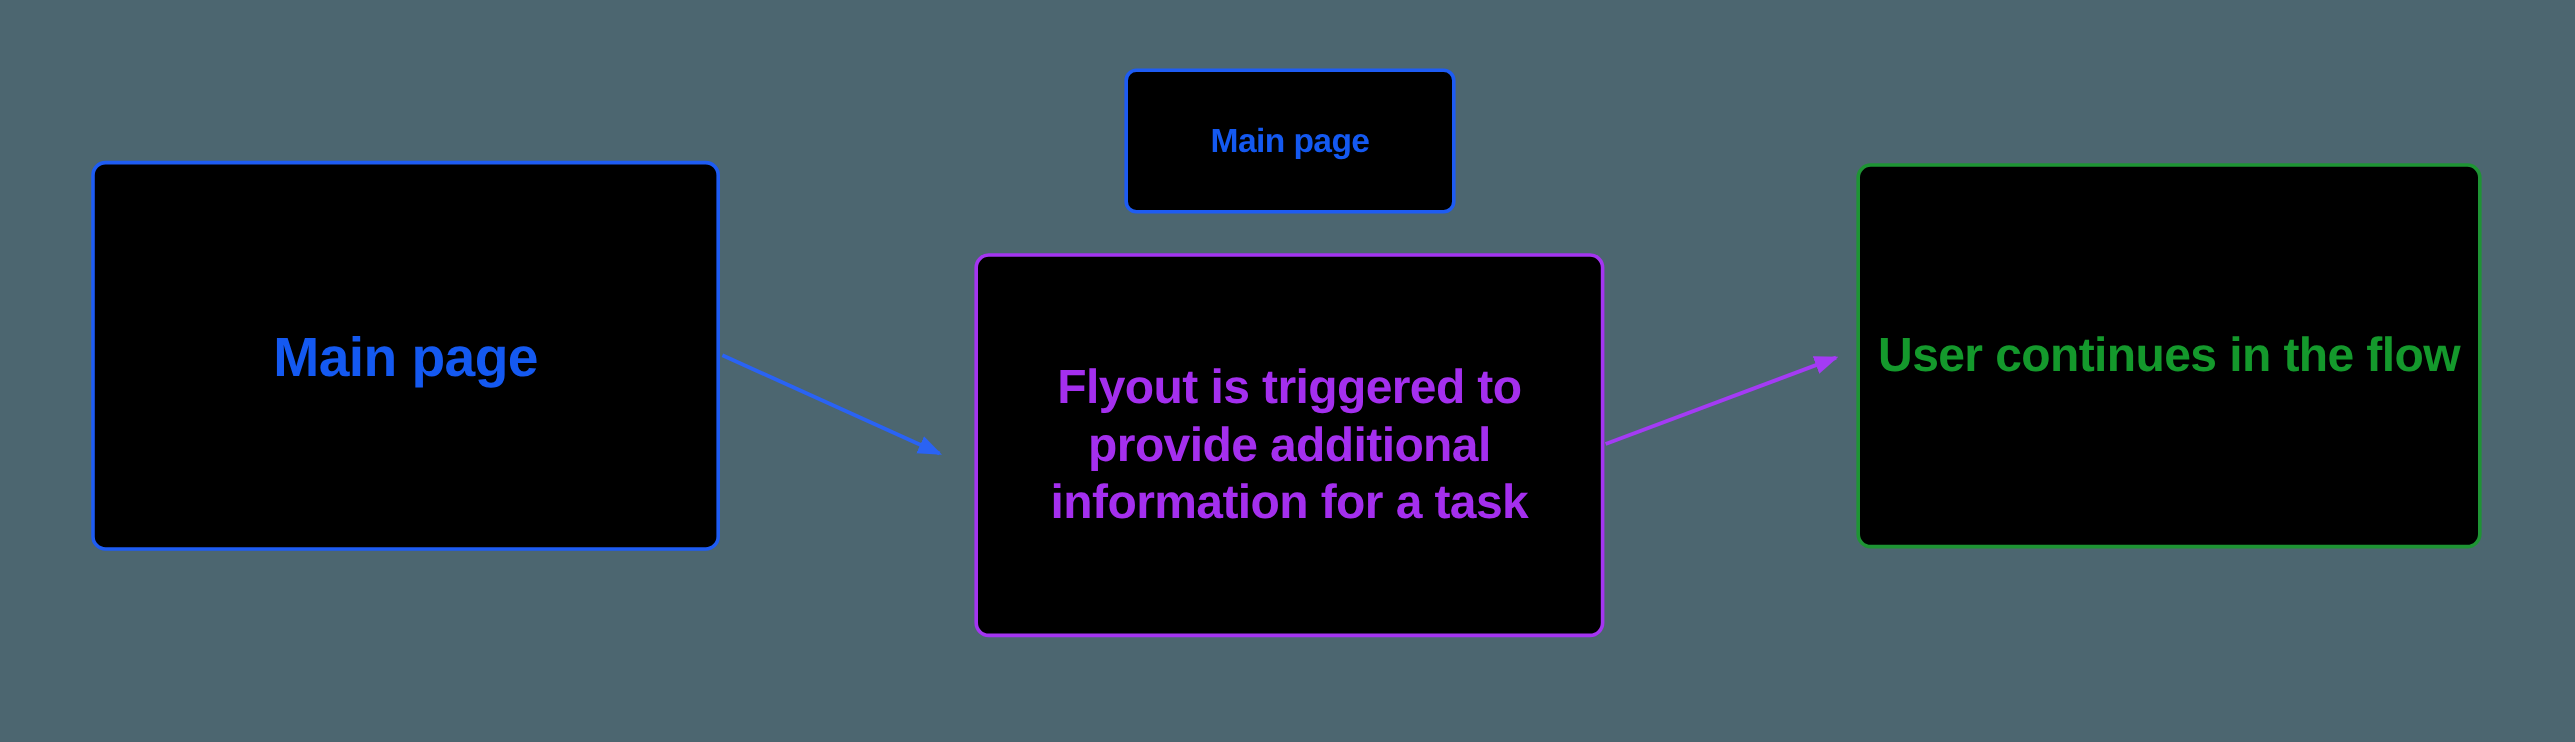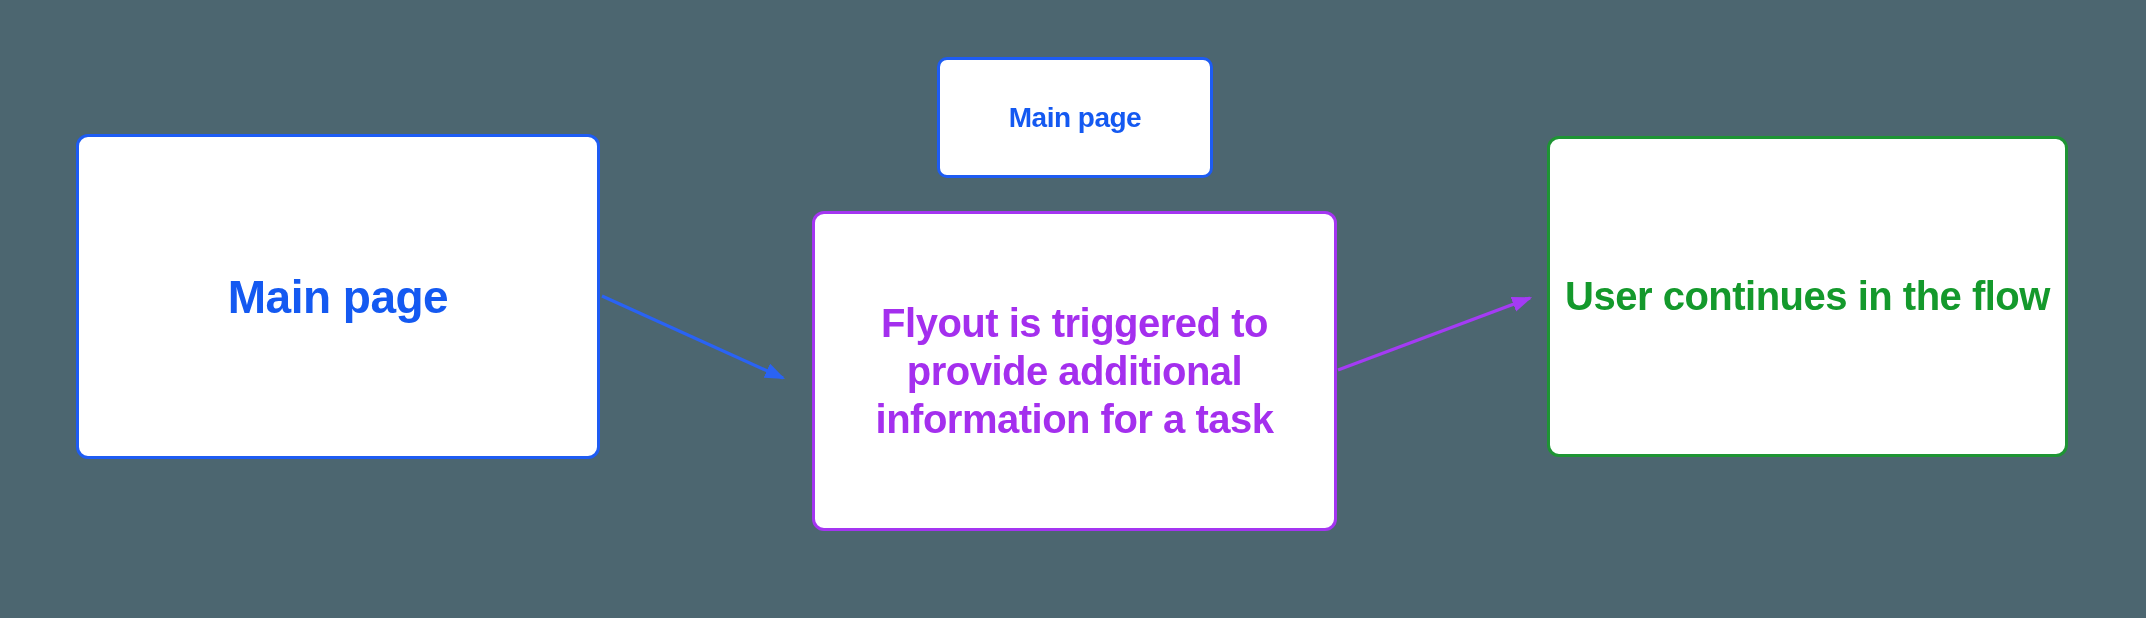--- a/index.html
+++ b/index.html
@@ -10,21 +10,21 @@
   .canvas {
     position: relative;
     width: 2146px;
     height: 618px;
     background: #4C6670;
     overflow: hidden;
     font-family: "Liberation Sans", "DejaVu Sans", sans-serif;
   }
   .node {
     position: absolute;
-    background: #ffffff;
+    background: #000000;
     box-sizing: border-box;
     display: flex;
     align-items: center;
     justify-content: center;
     text-align: center;
     font-weight: 700;
     letter-spacing: -0.5px;
   }
   .node-main-page {
     left: 76px; top: 134px;

